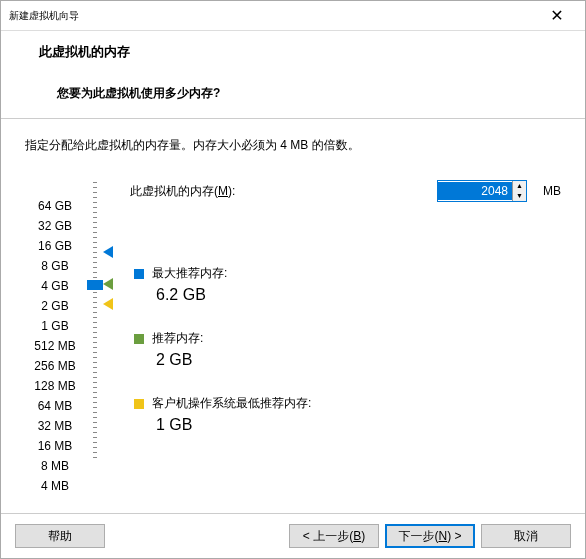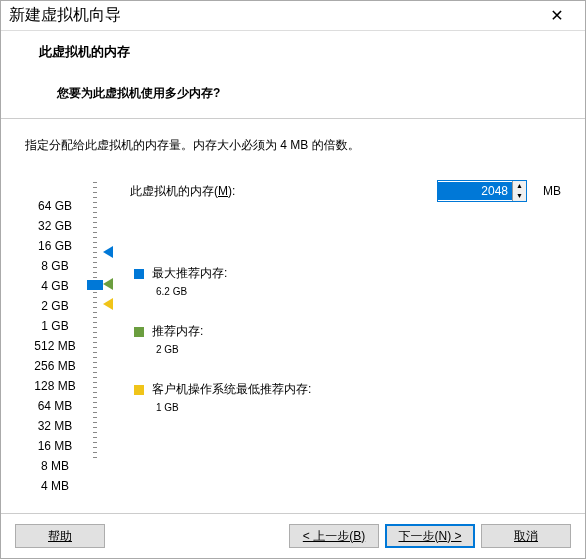--- a/index.html
+++ b/index.html
@@ -1,19 +1,19 @@
 <!DOCTYPE html>
 <html><head>
 <meta charset="utf-8">
 <style>
 * { box-sizing: border-box; margin: 0; padding: 0; }
 body { font-family: "Microsoft YaHei", "Segoe UI", sans-serif; font-size: 12px; background: #fff; width: 586px; height: 559px; overflow: hidden; }
 .window { border: 1px solid #aaa; width: 586px; height: 559px; display: flex; flex-direction: column; background: #fff; }
 .titlebar { height: 30px; display: flex; align-items: center; padding: 0 8px; border-bottom: 1px solid #ddd; }
-.titlebar .title { flex: 1; font-size: 16px; }
+.titlebar .title { flex: 1; font-size: 10px; }
 .close-btn { width: 40px; height: 28px; display: flex; align-items: center; justify-content: center; font-size: 16px; font-weight: 300; }
 .header { padding: 12px 24px 16px 38px; border-bottom: 1px solid #ccc; }
 .header h2 { font-size: 13px; font-weight: bold; margin-bottom: 24px; }
 .header p { font-size: 12px; padding-left: 18px; color: #000; font-weight: bold; }
 .content { flex: 1; padding: 18px 24px; position: relative; }
 .instruction { font-size: 12px; margin-bottom: 26px; }
 .mem-area { display: flex; gap: 20px; }
 .slider-col { width: 85px; position: relative; }
 .tick-labels { position: absolute; left: 0; top: 16px; width: 60px; text-align: center; }
 .tick-labels div { height: 20px; font-size: 12px; line-height: 20px; }
@@ -32,24 +32,24 @@
 .spinner-input { width: 74px; border: none; text-align: right; background: #0078d7; color: #fff; font-size: 12px; padding: 2px 4px; outline: none; }
 .spinner-btns { display: flex; flex-direction: column; width: 14px; }
 .spinner-btns span { height: 10px; font-size: 7px; line-height: 10px; text-align: center; border-left: 1px solid #999; background: #f0f0f0; }
 .unit { margin-left: 6px; }
 .rec-block { margin-bottom: 26px; padding-left: 4px; }
 .rec-block .sq { display: inline-block; width: 10px; height: 10px; margin-right: 8px; vertical-align: middle; }
 .rec-block .sq.blue { background: #0078d7; }
 .rec-block .sq.green { background: #6b9e3f; }
 .rec-block .sq.yellow { background: #f0c419; }
 .rec-block .lbl { font-size: 12px; }
-.rec-block .val { font-size: 10px; padding-left: 22px; margin-top: 4px; }
+.rec-block .val { font-size: 16px; padding-left: 22px; margin-top: 4px; }
 .footer { border-top: 1px solid #ccc; padding: 10px 14px; display: flex; gap: 6px; align-items: center; }
 .footer .spacer { flex: 1; }
-.btn { min-width: 90px; height: 24px; border: 1px solid #adadad; background: #e1e1e1; font-size: 12px; padding: 0 10px; font-family: inherit; text-decoration: underline; }
+.btn { min-width: 90px; height: 24px; border: 1px solid #adadad; background: #e1e1e1; font-size: 12px; padding: 0 10px; font-family: inherit; }
 .btn.primary { border: 2px solid #0078d7; }
 .btn .underline { text-decoration: underline; }
 </style>
 </head>
 <body>
 
 <div class="window">
   <div class="titlebar">
     <span class="title">新建虚拟机向导</span>
     <div class="close-btn">

